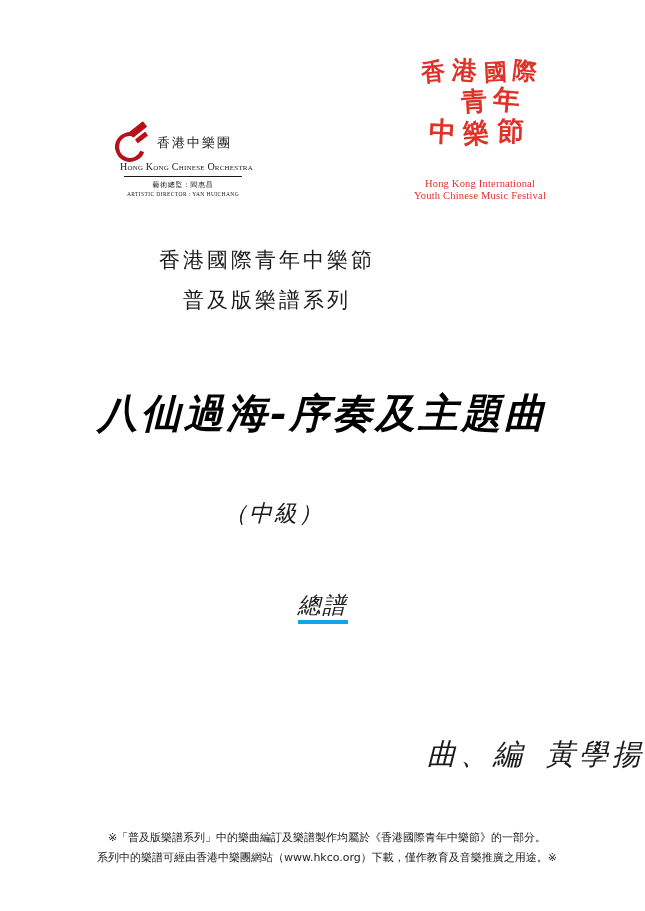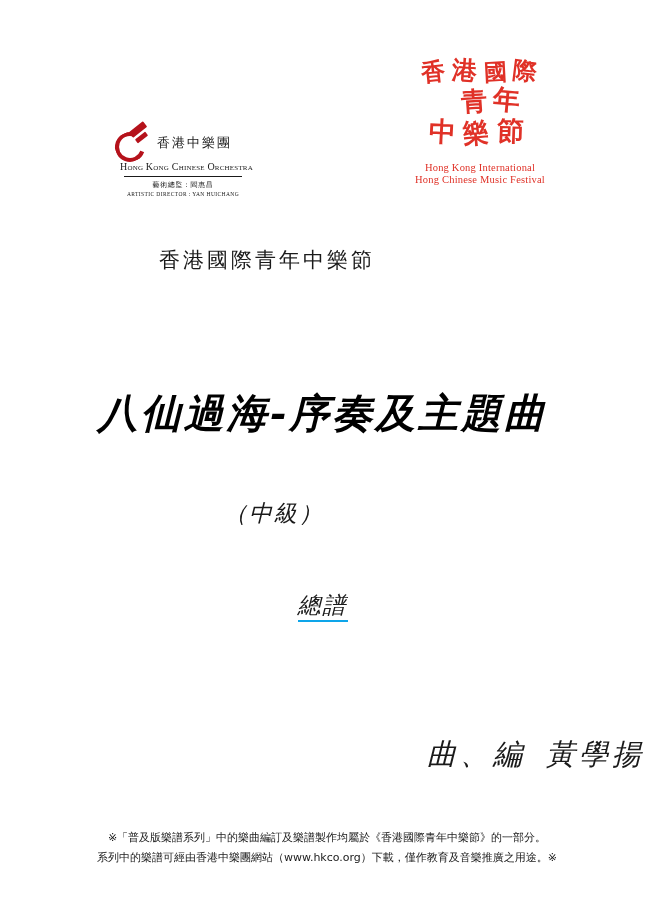--- a/index.html
+++ b/index.html
@@ -156,21 +156,21 @@
   .fa7 { left: 14px; top: 60px; font-size: 27px; transform: rotate(3deg); }
   .fa8 { left: 48px; top: 62px; font-size: 26px; transform: rotate(-5deg); }
   .fa9 { left: 82px; top: 59px; font-size: 27px; transform: rotate(2deg); }
   .fest-en1, .fest-en2 {
     font-family: "Liberation Serif", serif;
     font-size: 10.5px;
     color: #e03127;
     letter-spacing: 0.2px;
     white-space: nowrap;
   }
-  .fest-en1 { margin-top: 4px; }
+  .fest-en1 { margin-top: 20px; }
   .fest-en2 { margin-top: 1px; }
 
   
   .series-line {
     position: absolute;
     width: 534px;
     text-align: center;
     font-family: "DejaVu Serif", serif;
     font-size: 21px;
     letter-spacing: 3px;
@@ -209,21 +209,21 @@
     top: 590px;
     width: 645px;
     text-align: center;
     font-family: "DejaVu Serif", serif;
     font-style: italic;
     font-size: 23px;
     letter-spacing: 2px;
     color: #1a1a1a;
   }
   .score-label span {
-    border-bottom: 2px solid #0ea5e9;
+    border-bottom: 4px solid #0ea5e9;
     padding-bottom: 2px;
   }
 
   .composer {
     position: absolute;
     top: 735px;
     width: 645px;
     text-align: right;
     font-family: "DejaVu Serif", serif;
     font-style: italic;
@@ -275,26 +275,27 @@
         <span class="fa2">港</span>
         <span class="fa3">國</span>
         <span class="fa4">際</span>
         <span class="fa5">青</span>
         <span class="fa6">年</span>
         <span class="fa7">中</span>
         <span class="fa8">樂</span>
         <span class="fa9">節</span>
       </div>
       <div class="fest-en1">Hong Kong International</div>
-      <div class="fest-en2">Hong Chinese Music Festival</div>
+      <div class="fest-en2">Youth Chinese Music Festival</div>
     </div>
 
   </div>
 
   <div class="series-line series-1">香港國際青年中樂節</div>
+  <div class="series-line series-2">普及版樂譜系列</div>
 
   <div class="main-title">八仙過海-序奏及主題曲</div>
 
   <div class="level">（中級）</div>
 
   <div class="score-label">
     <span>總譜</span>
   </div>
 
   <div class="composer">

